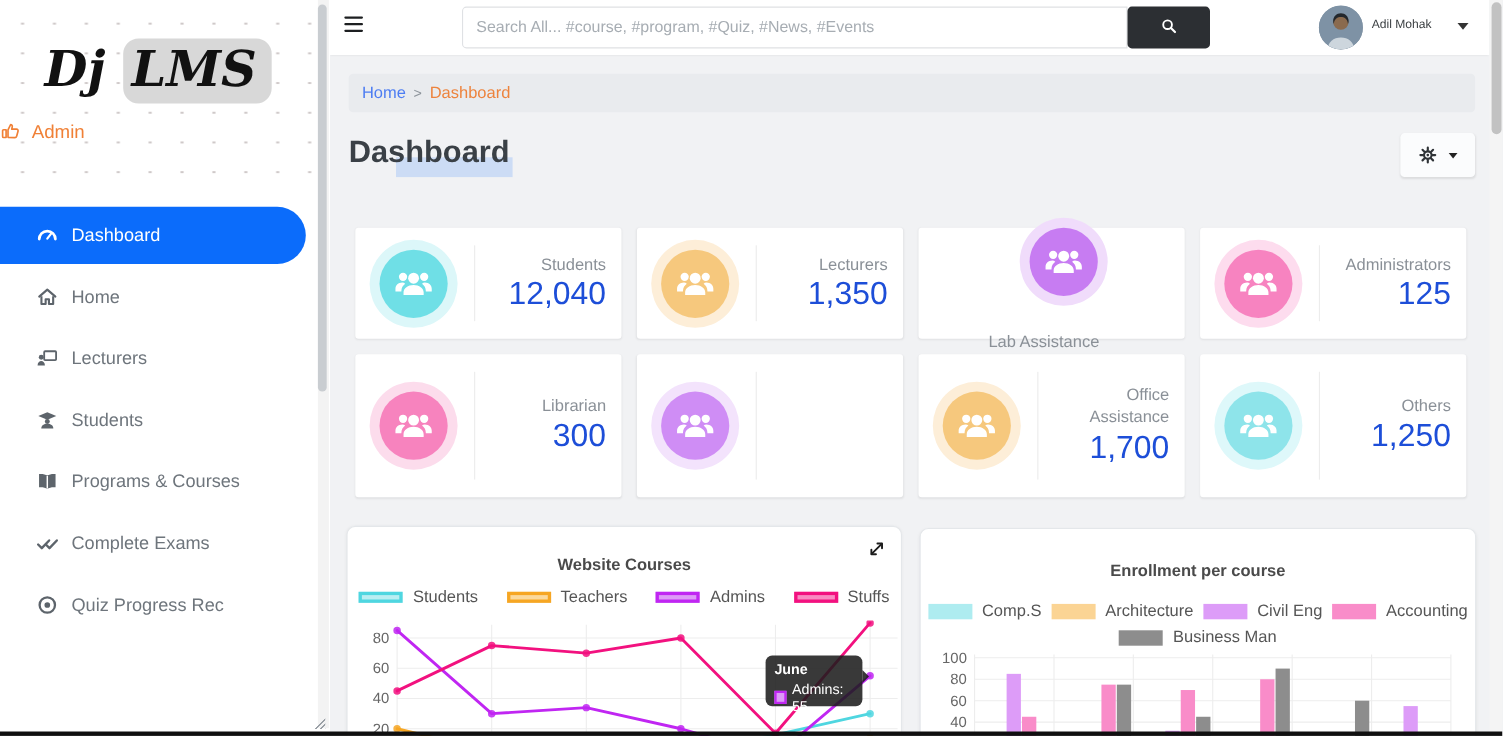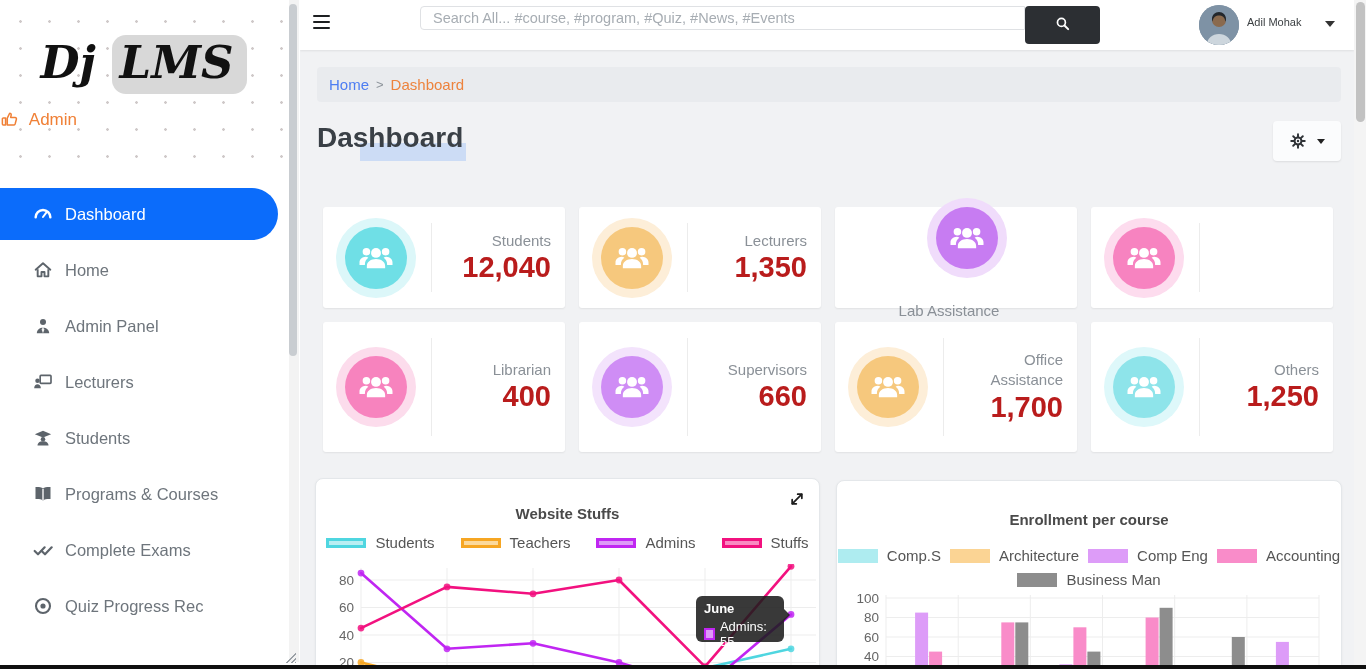--- a/index.html
+++ b/index.html
@@ -25,21 +25,21 @@
   .side-scroll-track { position:absolute; right:1px; top:0; width:10px; height:662px; background:#f3f3f3; }
   .side-scroll-thumb { position:absolute; right:2px; top:4px; width:8px; height:352px; border-radius:4px; background:#c9cdd1; }
   .resize-grip { position:absolute; right:4px; bottom:6px; width:11px; height:11px;
     background:repeating-linear-gradient(135deg, transparent 0 2px, #9aa0a6 2px 3.2px); clip-path:polygon(100% 0,100% 100%,0 100%); }
 
   
   .topbar { position:absolute; left:300px; top:0; width:1054px; height:50px; background:#fff;
     box-shadow:0 1px 2px rgba(0,0,0,.08); z-index:4; }
   .burger { position:absolute; left:13px; top:15px; width:17px; height:17px; cursor:pointer; }
   .burger i { display:block; height:2.4px; background:#1d1f21; margin-bottom:3.4px; border-radius:1px; }
-  .search-input { position:absolute; left:120px; top:6px; width:605px; height:24px; border:1px solid #dfe1e4;
+  .search-input { position:absolute; left:120px; top:6px; width:605px; height:38px; border:1px solid #dfe1e4;
     border-radius:4px 0 0 4px; padding:5px 12px; font-size:14.5px; color:#333; outline:none; font-family:inherit; }
   .search-input::placeholder { color:#a7adb3; }
   .search-btn { position:absolute; left:725px; top:6px; width:75px; height:38px; background:#2c2f33; border:none;
     border-radius:4px; cursor:pointer; }
   .search-btn svg { width:17px; height:17px; }
   .avatar { position:absolute; left:899px; top:5px; width:40px; height:40px; border-radius:50%; overflow:hidden;
     background:radial-gradient(circle at 50% 35%, #a8bac9, #5d7183); }
   .avatar svg { width:40px; height:40px; }
   .user-name { position:absolute; left:947px; top:16px; font-size:11px; color:#3c4043; }
   .user-caret { position:absolute; left:1025px; top:21px; width:0; height:0;
@@ -60,21 +60,21 @@
 
   
   .stat-card { position:absolute; width:242px; background:#fff; border-radius:3px; box-shadow:0 1px 2px rgba(0,0,0,.07);
     display:flex; align-items:center; }
   .stat-circle { margin-left:22px; width:62px; height:62px; border-radius:50%; flex:0 0 62px;
     display:flex; align-items:center; justify-content:center; }
   .stat-circle svg { width:36px; height:36px; }
   .stat-div { width:1px; align-self:stretch; background:#ececec; margin:16px 0 16px 24px; }
   .stat-text { flex:1; display:flex; flex-direction:column; align-items:flex-end; padding-right:14px; }
   .stat-label { font-size:15px; color:#8a9097; text-align:right; line-height:1.35; }
-  .stat-value { font-size:29px; font-weight:bold; color:#b91c1c; line-height:1.15; }
+  .stat-value { font-size:29px; font-weight:normal; color:#1d4ed8; line-height:1.15; }
 
   
   .chart-card { position:absolute; background:#fff; border:1px solid #e4e7ea; border-radius:8px;
     box-shadow:0 1px 3px rgba(0,0,0,.05); }
   .chart-title { position:absolute; width:100%; text-align:center; font-size:15px; font-weight:bold; color:#4a4a4a; }
   .legend-row { position:absolute; width:100%; display:flex; justify-content:center; gap:26px; align-items:center; }
   .legend-item { display:flex; align-items:center; gap:9px; font-size:15px; color:#555; cursor:pointer; }
   .sw-line { width:40px; height:10px; border-style:solid; border-width:3px; }
   .sw-bar { width:40px; height:14px; }
   .expand-icon { position:absolute; right:12px; top:10px; width:20px; height:20px; cursor:pointer; }
@@ -121,30 +121,20 @@
           <span>Dashboard</span>
         </div>
         <div class="nav-item">
           <span style="display: flex;">
             <svg viewBox="0 0 24 24" style="width: 20px; height: 20px;">
               <path d="M3.2 11.6 12 4l8.8 7.6" fill="none" stroke="currentColor" stroke-width="2.3" stroke-linecap="round" stroke-linejoin="round"></path>
               <path d="M5.6 11.2v8.4h4.6v-5.2h3.6v5.2h4.6v-8.4" fill="none" stroke="currentColor" stroke-width="2.3" stroke-linejoin="round"></path>
             </svg>
           </span>
           <span>Home</span>
-        </div>
-        <div class="nav-item">
-          <span style="display: flex;">
-            <svg viewBox="0 0 24 24" fill="currentColor" style="width: 20px; height: 20px;">
-              <circle cx="12" cy="7.2" r="3.6"></circle>
-              <path d="M4.6 20.6c0-4.2 3.3-6.6 7.4-6.6s7.4 2.4 7.4 6.6z"></path>
-              <path d="M12 13.6l-1.7 2.6L12 20.8l1.7-4.6z" fill="#fff" opacity="0.9"></path>
-            </svg>
-          </span>
-          <span>Admin Panel</span>
         </div>
         <div class="nav-item">
           <span style="display: flex;">
             <svg viewBox="0 0 24 24" style="width: 20px; height: 20px;">
               <rect x="8.6" y="4" width="13" height="9.6" rx="1" fill="none" stroke="currentColor" stroke-width="2"></rect>
               <circle cx="5.4" cy="10.6" r="2.7" fill="currentColor"></circle>
               <path d="M1.4 19.6c0-3.3 1.9-5 4-5s4 1.7 4 5z" fill="currentColor"></path>
             </svg>
           </span>
           <span>Lecturers</span>
@@ -301,54 +291,54 @@
           <svg viewBox="0 0 24 24" fill="#fff">
             <circle cx="12" cy="8.6" r="3.3"></circle>
             <circle cx="5.6" cy="7.8" r="2.5"></circle>
             <circle cx="18.4" cy="7.8" r="2.5"></circle>
             <path d="M12 12.7c-3.4 0-6.1 1.9-6.1 4.6v1.5h12.2v-1.5c0-2.7-2.7-4.6-6.1-4.6z"></path>
             <path d="M5.2 11.2c-2.5.1-4.2 1.6-4.2 3.8v1.6h3.6v-.3c0-1.9.9-3.4 2.3-4.4-.5-.4-1.1-.7-1.7-.7z"></path>
             <path d="M18.8 11.2c2.5.1 4.2 1.6 4.2 3.8v1.6h-3.6v-.3c0-1.9-.9-3.4-2.3-4.4.5-.4 1.1-.7 1.7-.7z"></path>
           </svg>
         </div>
         <div class="stat-div"></div>
+        <div class="stat-text">
+          <div class="stat-label">Administrators</div>
+          <div class="stat-value">125</div>
+        </div>
       </div>
       <div class="stat-card" style="left: 323px; top: 322px; height: 130px;">
         <div class="stat-circle" style="background: rgb(247, 131, 190); box-shadow: rgb(252, 220, 236) 0px 0px 0px 9px;">
           <svg viewBox="0 0 24 24" fill="#fff">
             <circle cx="12" cy="8.6" r="3.3"></circle>
             <circle cx="5.6" cy="7.8" r="2.5"></circle>
             <circle cx="18.4" cy="7.8" r="2.5"></circle>
             <path d="M12 12.7c-3.4 0-6.1 1.9-6.1 4.6v1.5h12.2v-1.5c0-2.7-2.7-4.6-6.1-4.6z"></path>
             <path d="M5.2 11.2c-2.5.1-4.2 1.6-4.2 3.8v1.6h3.6v-.3c0-1.9.9-3.4 2.3-4.4-.5-.4-1.1-.7-1.7-.7z"></path>
             <path d="M18.8 11.2c2.5.1 4.2 1.6 4.2 3.8v1.6h-3.6v-.3c0-1.9-.9-3.4-2.3-4.4.5-.4 1.1-.7 1.7-.7z"></path>
           </svg>
         </div>
         <div class="stat-div"></div>
         <div class="stat-text">
           <div class="stat-label">Librarian</div>
-          <div class="stat-value">400</div>
+          <div class="stat-value">300</div>
         </div>
       </div>
       <div class="stat-card" style="left: 579px; top: 322px; height: 130px;">
         <div class="stat-circle" style="background: rgb(207, 141, 245); box-shadow: rgb(243, 227, 252) 0px 0px 0px 9px;">
           <svg viewBox="0 0 24 24" fill="#fff">
             <circle cx="12" cy="8.6" r="3.3"></circle>
             <circle cx="5.6" cy="7.8" r="2.5"></circle>
             <circle cx="18.4" cy="7.8" r="2.5"></circle>
             <path d="M12 12.7c-3.4 0-6.1 1.9-6.1 4.6v1.5h12.2v-1.5c0-2.7-2.7-4.6-6.1-4.6z"></path>
             <path d="M5.2 11.2c-2.5.1-4.2 1.6-4.2 3.8v1.6h3.6v-.3c0-1.9.9-3.4 2.3-4.4-.5-.4-1.1-.7-1.7-.7z"></path>
             <path d="M18.8 11.2c2.5.1 4.2 1.6 4.2 3.8v1.6h-3.6v-.3c0-1.9-.9-3.4-2.3-4.4.5-.4 1.1-.7 1.7-.7z"></path>
           </svg>
         </div>
         <div class="stat-div"></div>
-        <div class="stat-text">
-          <div class="stat-label">Supervisors</div>
-          <div class="stat-value">660</div>
-        </div>
       </div>
       <div class="stat-card" style="left: 835px; top: 322px; height: 130px;">
         <div class="stat-circle" style="background: rgb(246, 200, 125); box-shadow: rgb(253, 238, 216) 0px 0px 0px 9px;">
           <svg viewBox="0 0 24 24" fill="#fff">
             <circle cx="12" cy="8.6" r="3.3"></circle>
             <circle cx="5.6" cy="7.8" r="2.5"></circle>
             <circle cx="18.4" cy="7.8" r="2.5"></circle>
             <path d="M12 12.7c-3.4 0-6.1 1.9-6.1 4.6v1.5h12.2v-1.5c0-2.7-2.7-4.6-6.1-4.6z"></path>
             <path d="M5.2 11.2c-2.5.1-4.2 1.6-4.2 3.8v1.6h3.6v-.3c0-1.9.9-3.4 2.3-4.4-.5-.4-1.1-.7-1.7-.7z"></path>
             <path d="M18.8 11.2c2.5.1 4.2 1.6 4.2 3.8v1.6h-3.6v-.3c0-1.9-.9-3.4-2.3-4.4.5-.4 1.1-.7 1.7-.7z"></path>
@@ -380,21 +370,21 @@
     </div>
 
   <section class="chart-card" style="left:315px;top:478px;width:505px;height:320px;">
     <svg class="expand-icon" viewBox="0 0 24 24">
       <g stroke="#1d1d1d" stroke-width="2.1" fill="none" stroke-linecap="round" stroke-linejoin="round">
         <line x1="6.5" y1="17.5" x2="17.5" y2="6.5"></line>
           <path d="M12.8 6.2h5v5"></path>
           <path d="M11.2 17.8h-5v-5"></path>
       </g>
     </svg>
-    <div class="chart-title" style="top:26px;">Website Stuffs</div>
+    <div class="chart-title" style="top:26px;">Website Courses</div>
     <div class="legend-row" id="legend-line" style="top:55px;">
         <span class="legend-item">
           <span class="sw-line" style="background: rgb(185, 238, 242); border-color: rgb(79, 214, 224);"></span>
           <span>Students</span>
         </span>
         <span class="legend-item">
           <span class="sw-line" style="background: rgb(251, 217, 156); border-color: rgb(246, 166, 35);"></span>
           <span>Teachers</span>
         </span>
         <span class="legend-item">
@@ -465,21 +455,21 @@
         <span class="legend-item">
           <span class="sw-bar" style="background: rgb(174, 236, 240);"></span>
           <span>Comp.S</span>
         </span>
         <span class="legend-item">
           <span class="sw-bar" style="background: rgb(251, 212, 148);"></span>
           <span>Architecture</span>
         </span>
         <span class="legend-item">
           <span class="sw-bar" style="background: rgb(221, 156, 248);"></span>
-          <span>Comp Eng</span>
+          <span>Civil Eng</span>
         </span>
         <span class="legend-item">
           <span class="sw-bar" style="background: rgb(249, 140, 201);"></span>
           <span>Accounting</span>
         </span>
       </div>
     <div class="legend-row" id="legend-bar-2" style="top:90px;align-items:flex-end;">
         <span class="legend-item">
           <span class="sw-bar" style="background: rgb(141, 141, 141);"></span>
           <span>Business Man</span>

